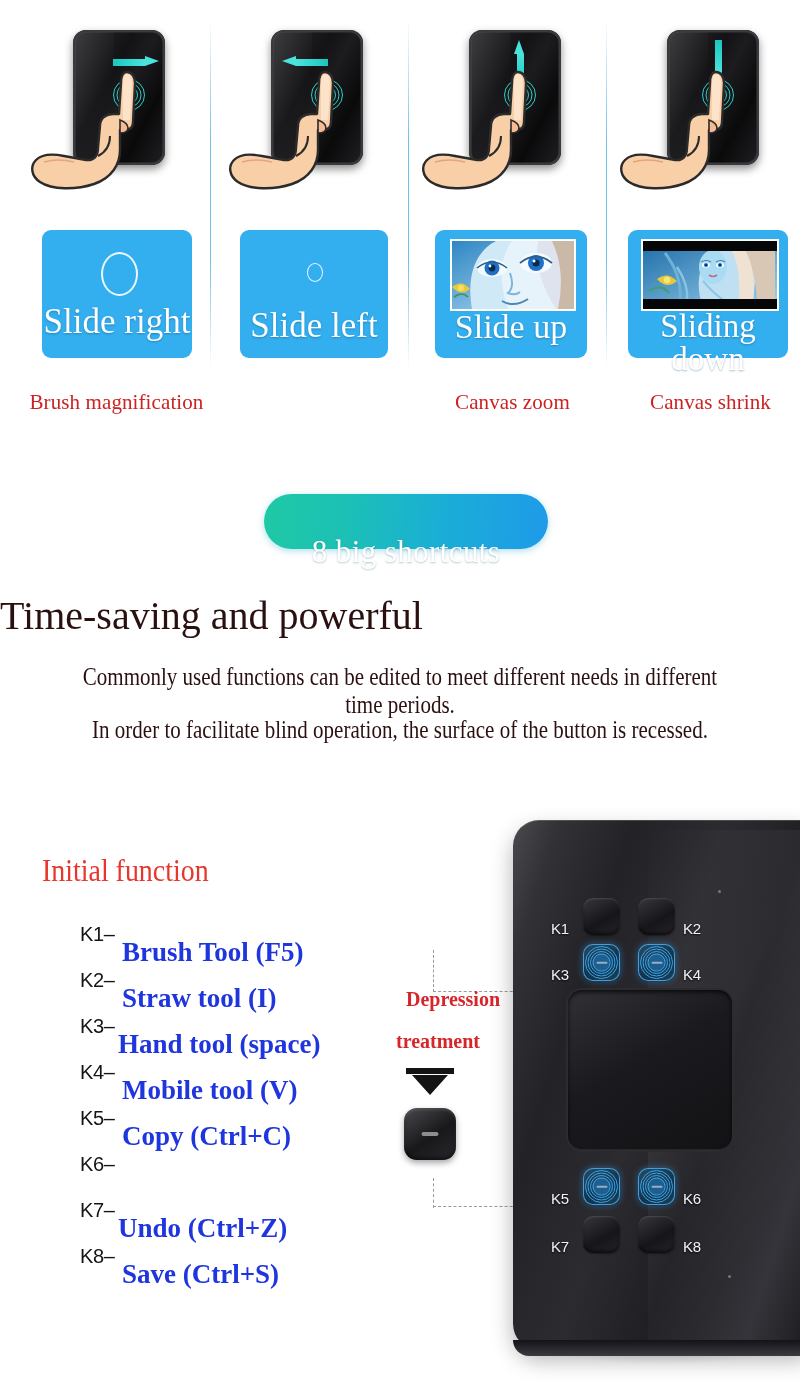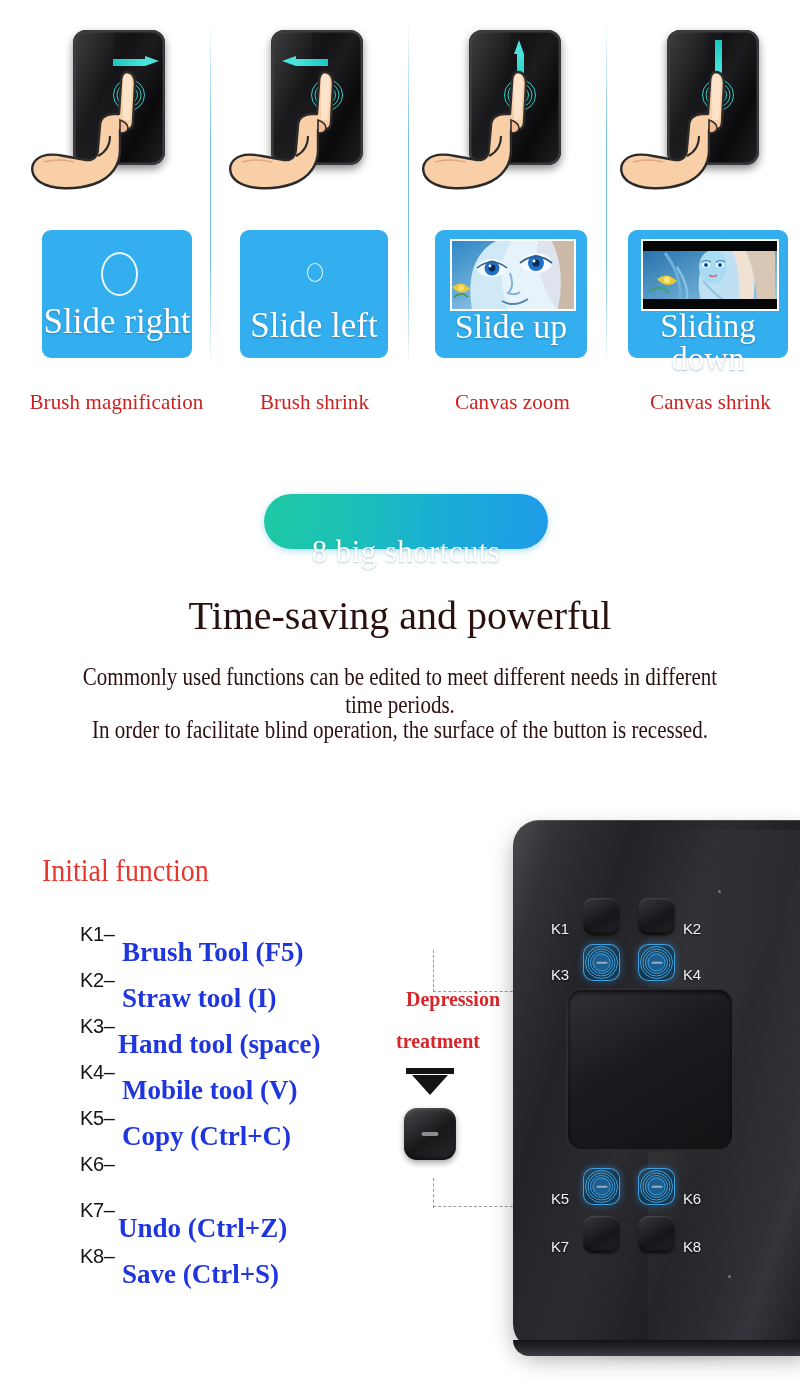--- a/index.html
+++ b/index.html
@@ -48,21 +48,21 @@
      letter-spacing:.1px;white-space:nowrap;}
 
   
   #badge{position:absolute;left:264px;top:494px;width:284px;height:55px;border-radius:28px;
      background:linear-gradient(95deg,#1ec9a4 0%,#1cc0b6 30%,#1aaed6 62%,#1f9ae9 100%);
      box-shadow:0 2px 7px rgba(30,160,200,.35);}
   #badge span{position:absolute;left:0;top:0;width:100%;height:100%;
      display:flex;align-items:center;justify-content:center;color:#fff;font-size:31px;
      font-family:"Liberation Serif",serif;letter-spacing:.4px;
      text-shadow:0 1px 2px rgba(0,70,90,.3);margin-top:30px;}
-  #headline{position:absolute;left:0;top:592px;width:100%;text-align:center;
+  #headline{position:absolute;left:0;top:592px;width:100%;
      color:#2b1010;font-size:40px;font-family:"Liberation Serif",serif;}
   .subline{position:absolute;left:0;width:100%;text-align:center;color:#2b1010;
      font-family:"Liberation Serif",serif;font-size:25px;transform:scaleX(.84);transform-origin:center;}
 
   
   #initial-title{position:absolute;left:42px;top:853px;color:#e8362d;font-size:31px;
      font-family:"Liberation Serif",serif;transform:scaleX(.9);transform-origin:left;}
   #key-list{position:absolute;left:80px;top:915px;width:330px;}
   .key-row{position:relative;height:46px;}
   .key-id{position:absolute;left:0;top:8px;color:#141414;font-size:20px;
@@ -186,21 +186,20 @@
         <path d="M70 90 C78 86 82 80 82 70" fill="none" stroke="#2b2b2b" stroke-width="2"></path>
         <path d="M99 8 C102 8 104 12 104 17 L102 54 L95 54 L95 17 C95 12 96 8 99 8 Z" fill="#fde3c9"></path>
         <path d="M92 54 q8 3 8 8 q0 5 -8 5 z" fill="#f6bb94" stroke="#2b2b2b" stroke-width="1.6"></path>
         <path d="M16 96 q14 -4 30 0" fill="none" stroke="#e0a77e" stroke-width="1.6"></path>
       </svg>
     </div>
     <div class="blue-card" style="left:24px;top:230px;width:148px;height:128px">
       <div class="circle-small" style="left:67px;top:33px;width:14px;height:17px"></div>
       <div class="slide-label" style="top:78px;font-size:35px">Slide left</div>
     </div>
-    <div class="red-caption" style="top:390px">Brush shrink</div>
   </div>
 
   <div class="gesture-panel" style="left:414px">
     <div class="pad-wrap">
       <div class="pad"></div>
       <div class="arrow-v" style="left:100px;top:22px">
         <div class="shaft" style="top:14px;background:linear-gradient(180deg,#4ae3dc,#18c8c0)"></div>
         <div class="head" style="top:0;border-bottom:14px solid #4ae3dc"></div>
       </div>
       <div class="ripple" style="left:91px;top:62px">

